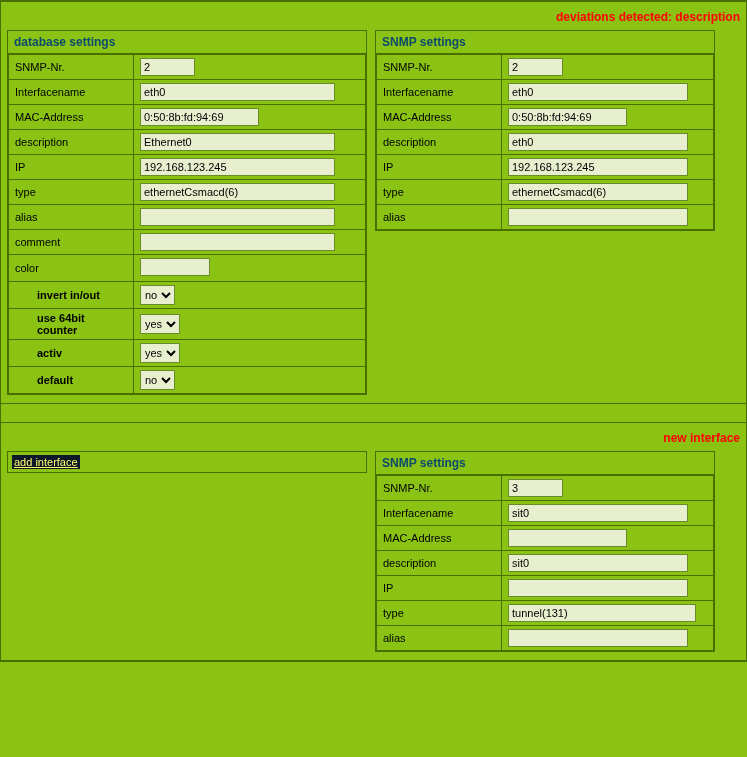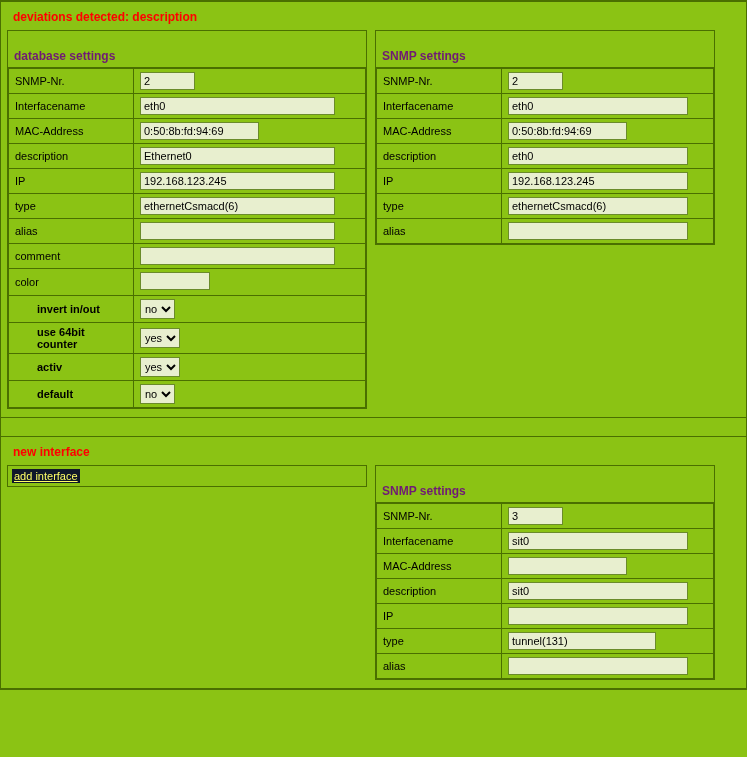--- a/index.html
+++ b/index.html
@@ -19,40 +19,40 @@
     border: 1px solid #4a6f00;
     margin: 0;
     padding: 8px 6px 8px 6px;
     background: #8bc314;
   }
   .panel-title-red {
     color: #ff0000;
     font-weight: bold;
     font-size: 12px;
     margin: 0 0 6px 6px;
+    text-align: right;
   }
   .cols {
     display: flex;
     gap: 8px;
   }
   .colbox {
     border: 1px solid #4a6f00;
     background: #8bc314;
     padding: 0;
     flex: 0 0 auto;
   }
   .colbox.left { width: 360px; }
   .colbox.right { width: 340px; }
   .box-title {
     font-weight: bold;
     font-size: 12px;
     padding: 4px 6px;
     border-bottom: 1px solid #4a6f00;
-    color: #701a75;
-    margin-top: 14px;
+    color: #0c4a6e;
   }
   table.fields {
     border-collapse: collapse;
     width: 100%;
   }
   table.fields td {
     border: 1px solid #4a6f00;
     padding: 3px 6px;
     vertical-align: middle;
     height: 24px;
@@ -272,21 +272,21 @@
           <tr>
             <td class="label">description</td>
             <td><input type="text" class="long" style="width: 180px;" value="sit0"></td>
           </tr>
           <tr>
             <td class="label">IP</td>
             <td><input type="text" class="long" style="width: 180px;" value=""></td>
           </tr>
           <tr>
             <td class="label">type</td>
-            <td><input type="text" class="long" style="width: 148px;" value="tunnel(131)"></td>
+            <td><input type="text" class="long" style="width: 188px;" value="tunnel(131)"></td>
           </tr>
           <tr>
             <td class="label">alias</td>
             <td><input type="text" class="long" style="width: 180px;" value=""></td>
           </tr>
         </tbody>
           </table>
       </div>
 
     </div>

